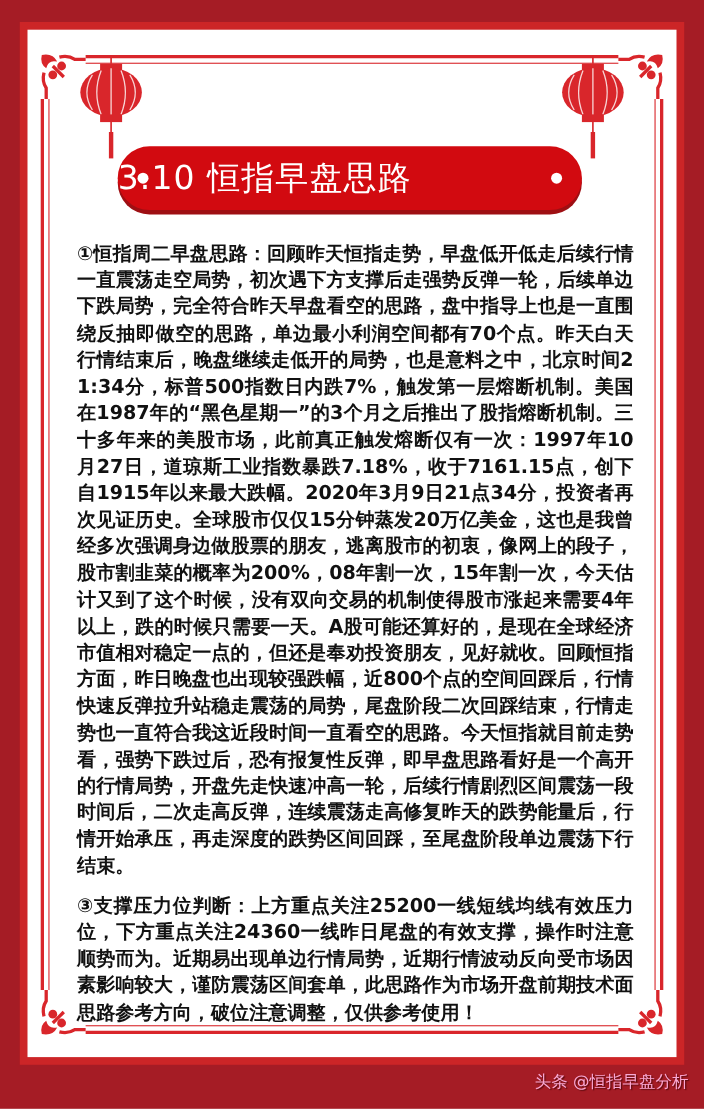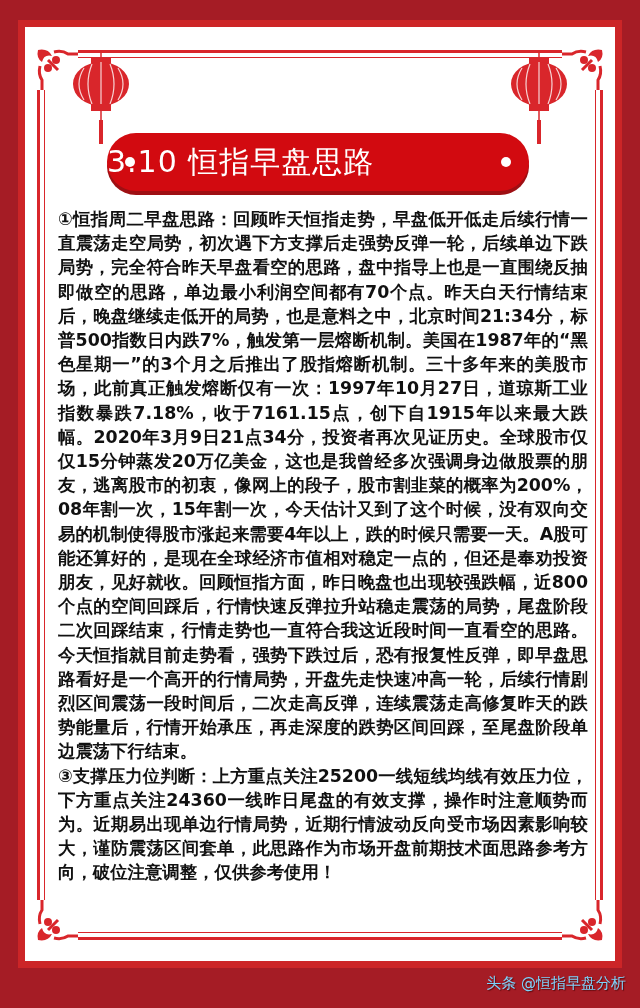--- a/index.html
+++ b/index.html
@@ -7,22 +7,22 @@
   .red-band { position:absolute; left:18px; top:20px; width:604px; height:948px; background:#CC2527; }
   .white-panel { position:absolute; left:25px; top:27px; width:590px; height:934px; background:#FFFFFF; }
   .frame-outer { position:absolute; left:37px; top:50px; width:566px; height:890px; border:3px solid #D9262B; border-radius:4px; box-sizing:border-box; }
   .frame-inner { position:absolute; left:44px; top:57px; width:552px; height:876px; border:1.5px solid #D9262B; box-sizing:border-box; }
   .corner { position:absolute; width:44px; height:44px; }
   .lantern { position:absolute; top:50px; width:58px; height:96px; }
   .title-pill { position:absolute; left:107px; top:133px; width:422px; height:58px; background:#D20A10; border-radius:29px; box-shadow:0 4px 0 #9E0F13; display:flex; align-items:center; justify-content:flex-start; }
   .pill-dot { position:absolute; top:24px; width:10px; height:10px; border-radius:50%; background:#FFFFFF; }
   .title-text { color:#FFFFFF; font-family:"DejaVu Sans", sans-serif; font-size:30px; font-weight:normal; letter-spacing:1px; }
   .content { position:absolute; left:58px; top:207px; width:530px; font-family:"DejaVu Sans", sans-serif; font-size:17.4px; line-height:24.2px; color:#111111; font-weight:bold; }
-  .content p { margin:0; text-align:justify; word-break:break-all; }
-  .watermark { position:absolute; right:14px; top:974px; color:#7dd3fc; font-family:"DejaVu Sans", sans-serif; font-size:15px; text-shadow:1px 1px 1px #5a0a0d; }
+  .content p { margin:12px; text-align:justify; word-break:break-all; }
+  .watermark { position:absolute; right:14px; top:974px; color:#f9a8d4; font-family:"DejaVu Sans", sans-serif; font-size:15px; text-shadow:1px 1px 1px #5a0a0d; }
 </style>
 </head>
 <body>
 
 <div class="red-band"></div>
 <div class="white-panel"></div>
 <div class="frame-outer"></div>
 <div class="frame-inner"></div>
 
 <svg class="corner" style="left:34px;top:46px;" viewBox="0 0 44 44">

